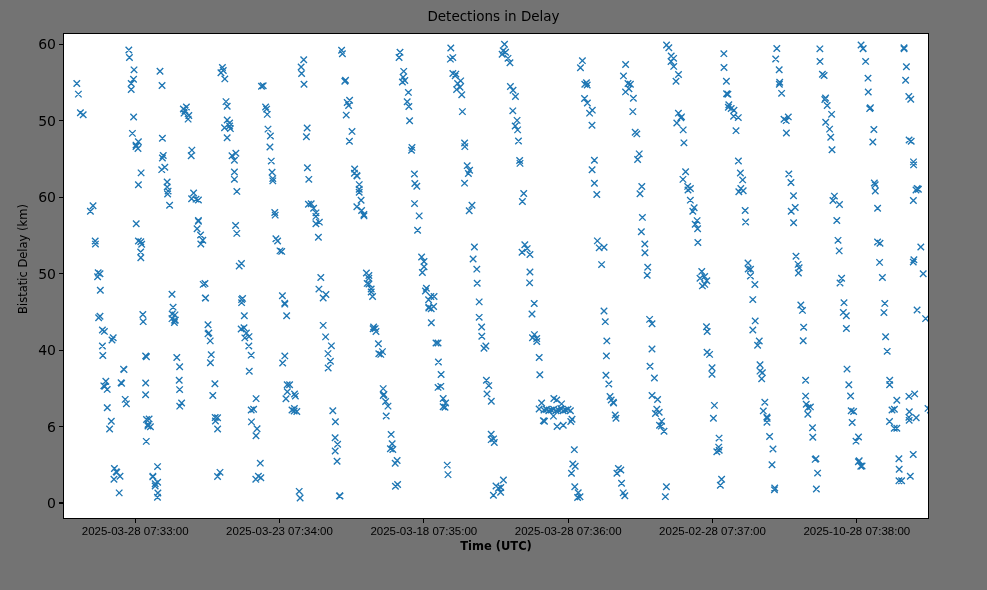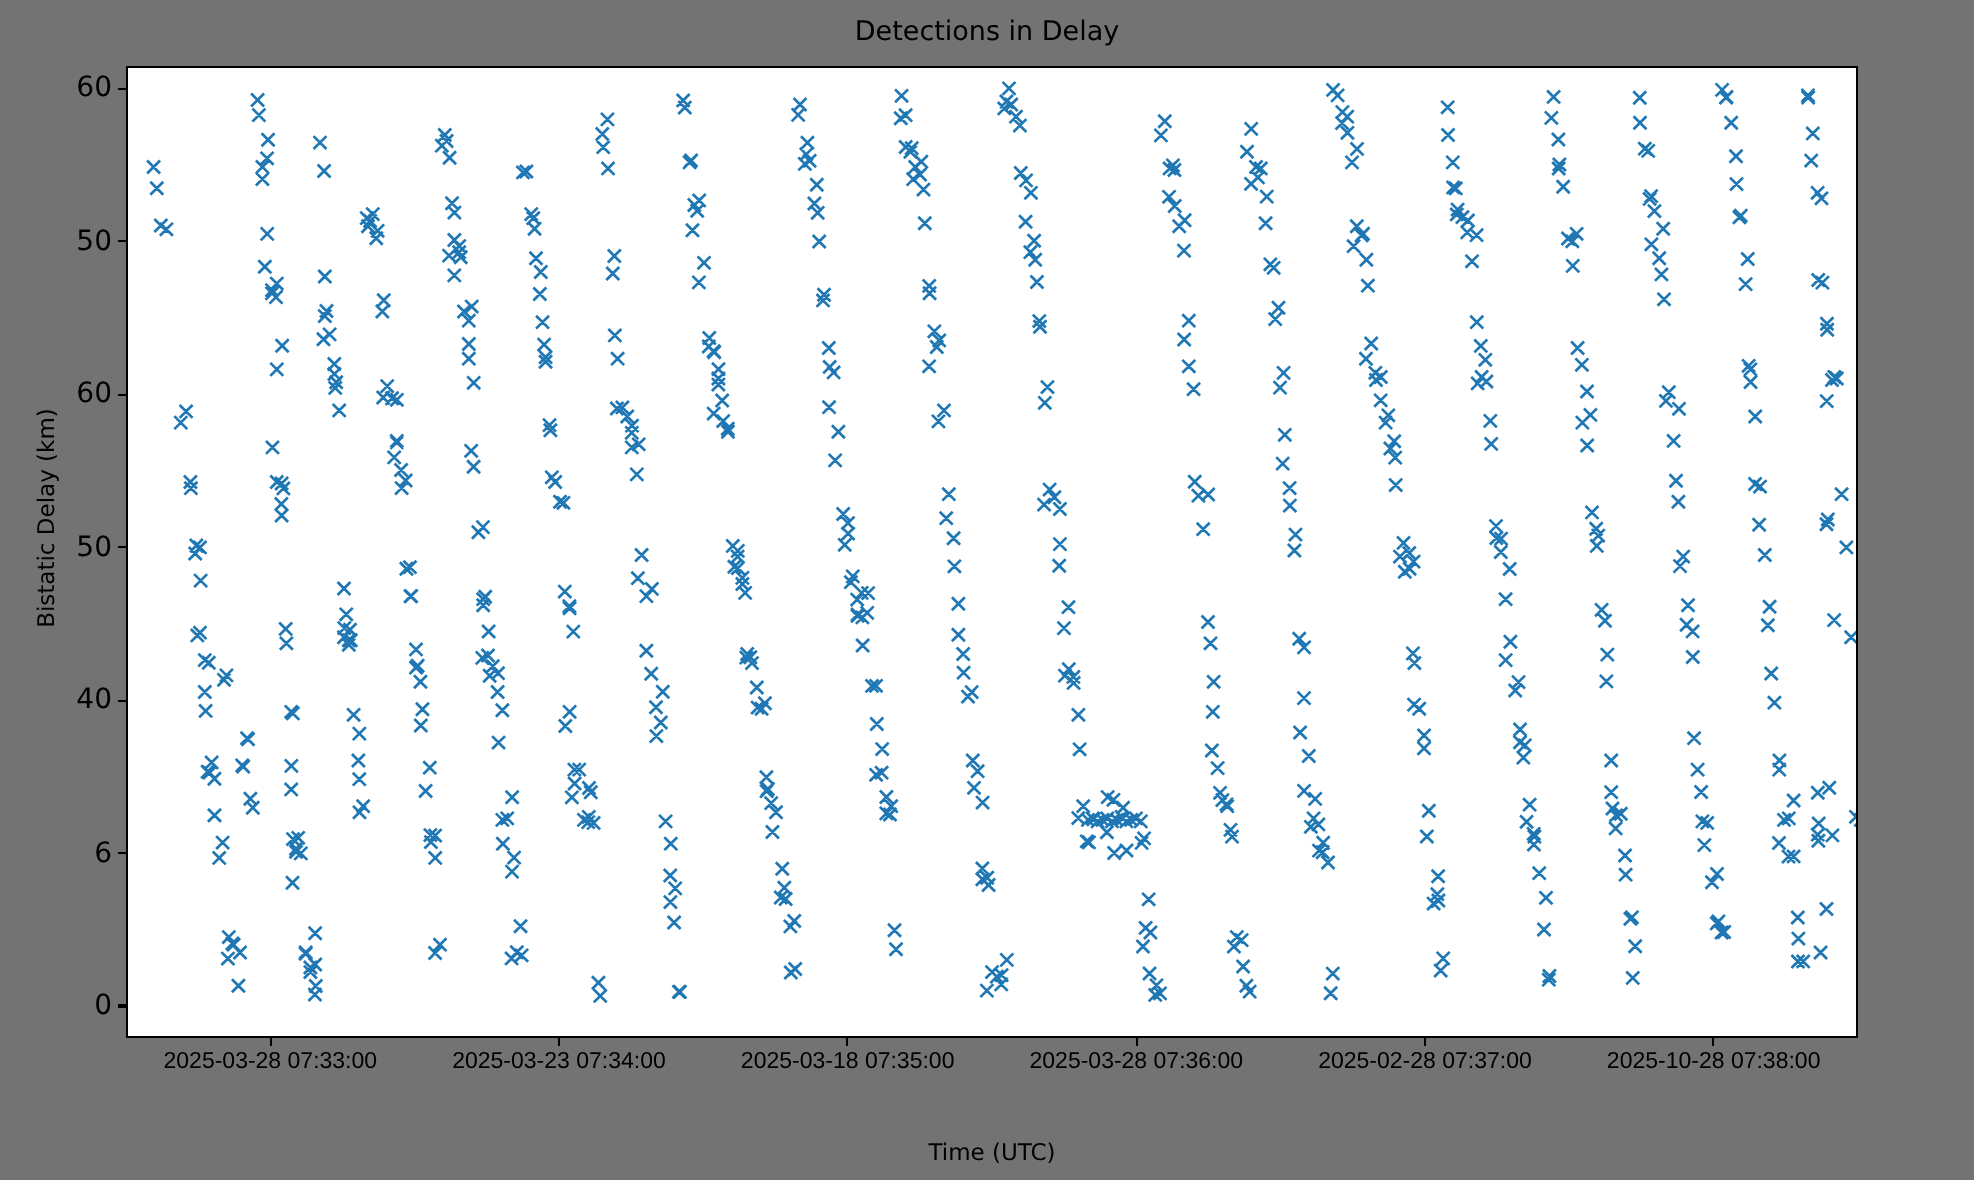--- a/index.html
+++ b/index.html
@@ -30,22 +30,22 @@
   .ytick-group{position:absolute;left:63px;top:33px;width:0;height:486px;}
   .ytick{position:absolute;left:0;height:0;width:0;}
   .ytick .tmark{position:absolute;left:-3.6px;top:-0.6px;width:3.6px;height:1.2px;background:#000;}
   .ytick .tlabel{
     position:absolute;right:7px;top:0;transform:translateY(-50%);
     white-space:nowrap;font-size:14px;color:#000;text-align:center;
     font-family:"DejaVu Sans",sans-serif;
   }
 
   #xlabel{
-    position:absolute;left:63px;top:569px;width:866px;text-align:center;
-    font-size:11.5px;color:#000;font-family:"DejaVu Sans",sans-serif;
+    position:absolute;left:63px;top:539px;width:866px;text-align:center;
+    font-size:11.5px;color:#000;font-family:"DejaVu Sans",sans-serif;font-weight:bold;
   }
   #ylabel{
     position:absolute;left:-97px;top:252px;width:240px;text-align:center;
     transform:rotate(-90deg);transform-origin:center center;
     font-size:11.5px;color:#000;font-family:"DejaVu Sans",sans-serif;
   }
 </style>
 </head>
 <body>
 

